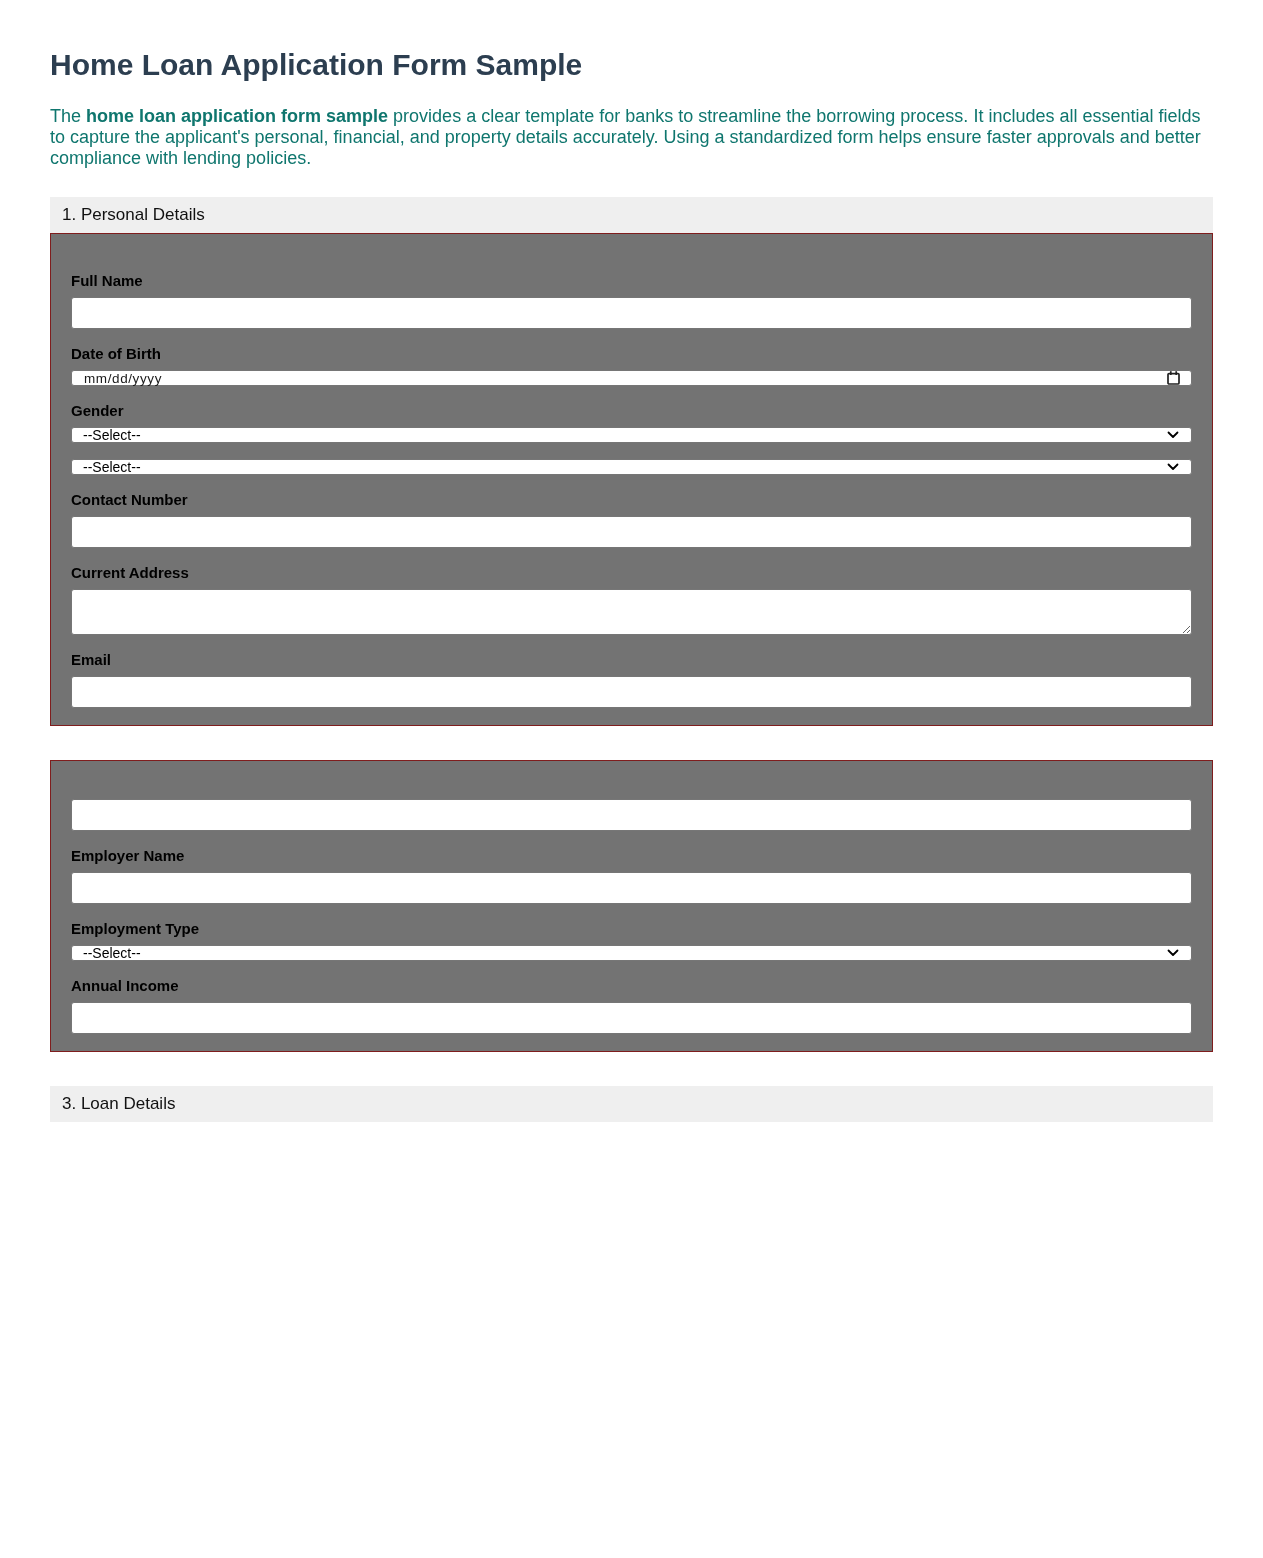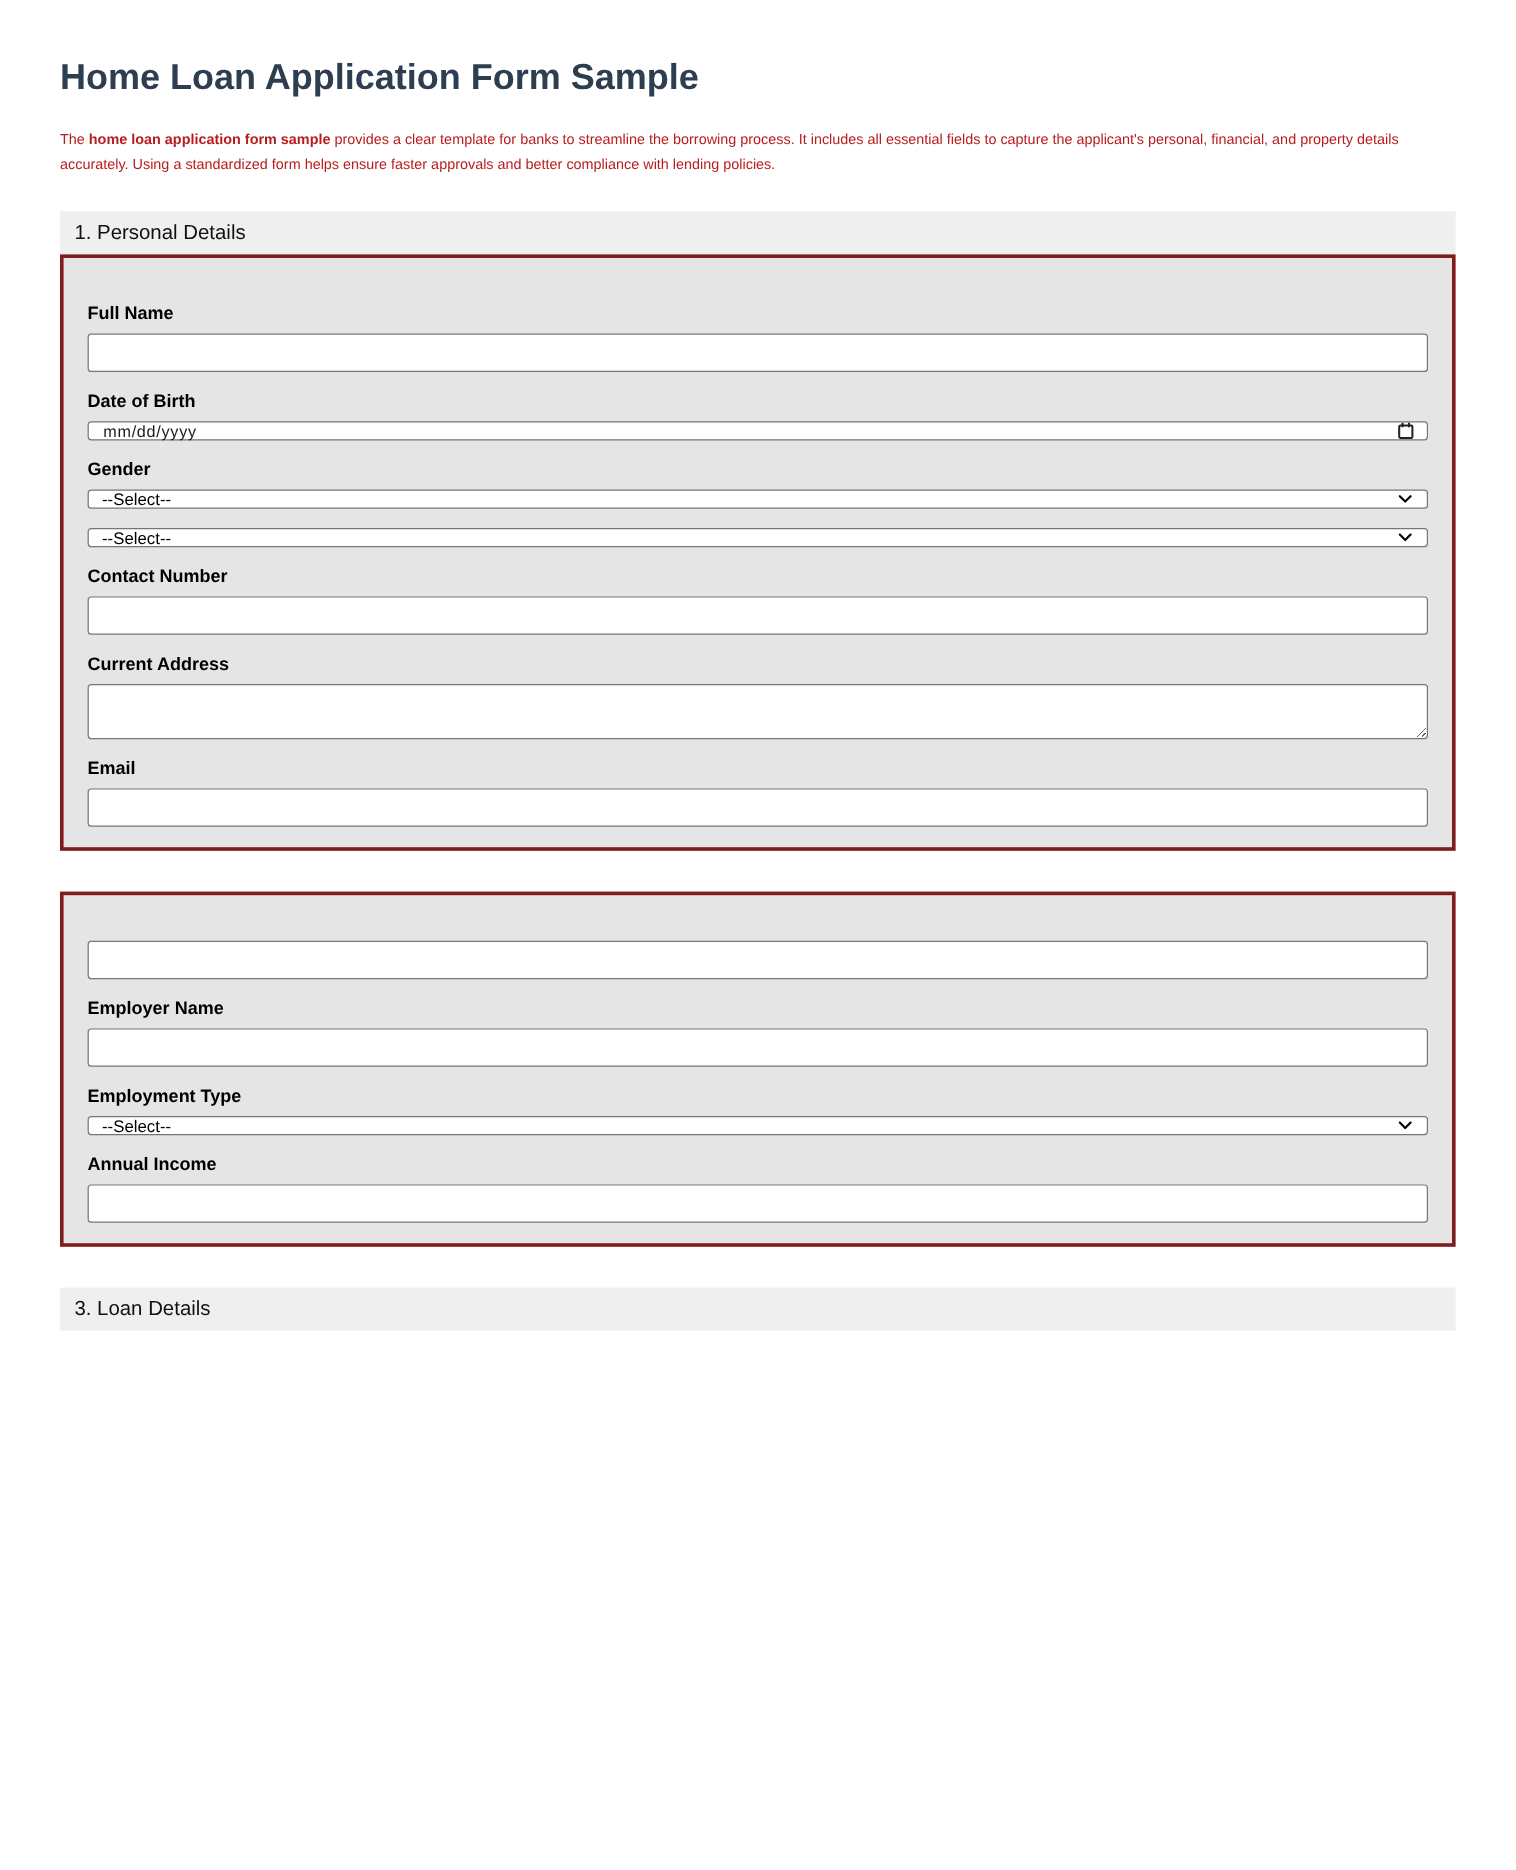--- a/index.html
+++ b/index.html
@@ -21,41 +21,41 @@
   }
   h1.page-title {
     margin: 0;
     font-size: 30px;
     line-height: 35px;
     font-weight: 700;
     color: #2c3e50;
   }
   p.intro {
     margin: 24px 0 0 0;
-    font-size: 12px;
+    font-size: 18px;
     line-height: 21px;
-    color: #b91c1c;
+    color: #0f766e;
   }
   p.intro strong { font-weight: 700; }
 
   .form-section { margin-top: 34px; border-radius: 18px; }
   .form-section.first { margin-top: 28px; }
 
   .section-header {
     background: #efefef;
     height: 36px;
     line-height: 36px;
     padding: 0 12px;
     font-size: 17px;
     font-weight: 400;
     color: #111;
   }
   .section-body {
-    border: 3px solid #7f1d1d;
-    background: #e5e5e5;
+    border: 1px solid #7f1d1d;
+    background: #737373;
     padding: 38px 20px 17px 20px;
   }
 
   .field { margin-bottom: 16px; }
   .field:last-child { margin-bottom: 0; }
   .field-label {
     display: block;
     font-size: 15px;
     line-height: 17px;
     font-weight: 700;

